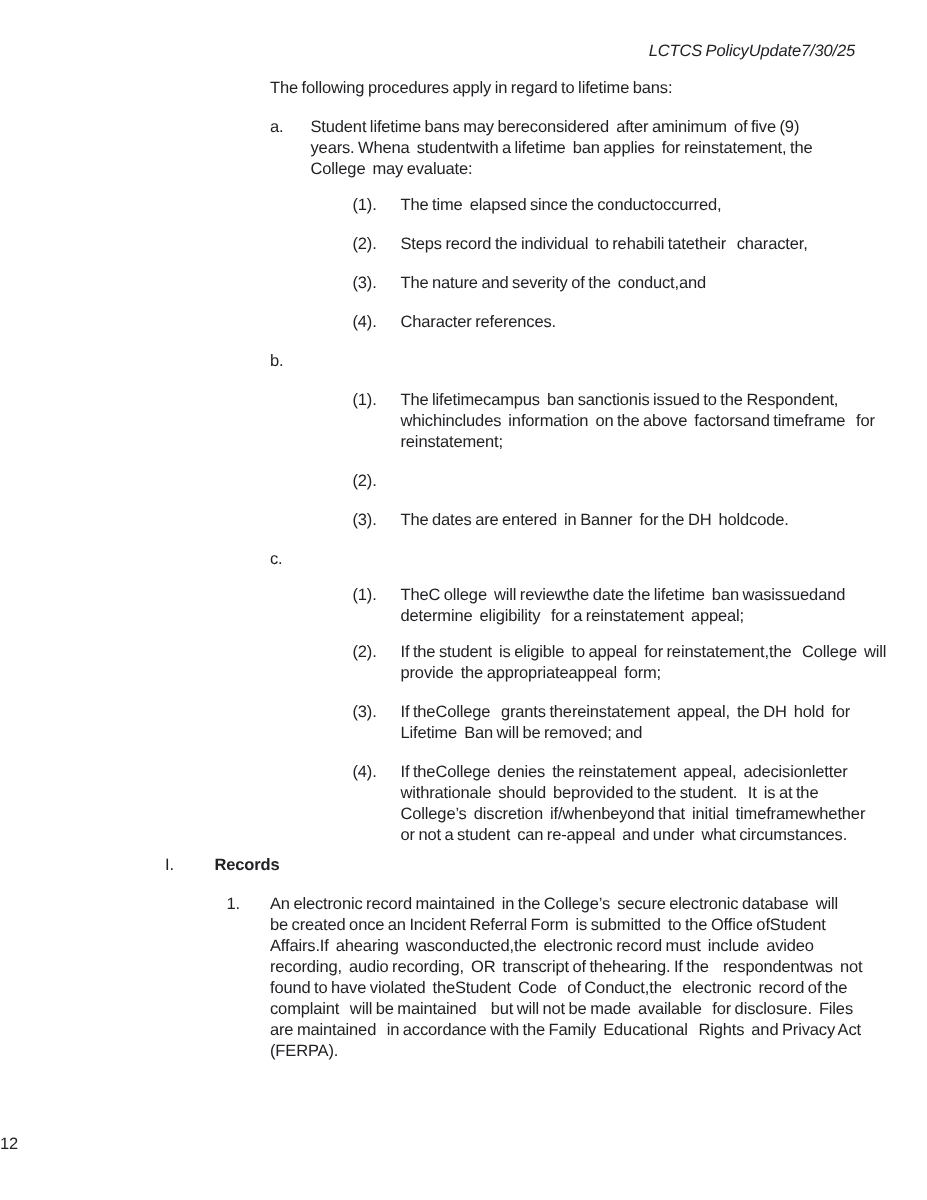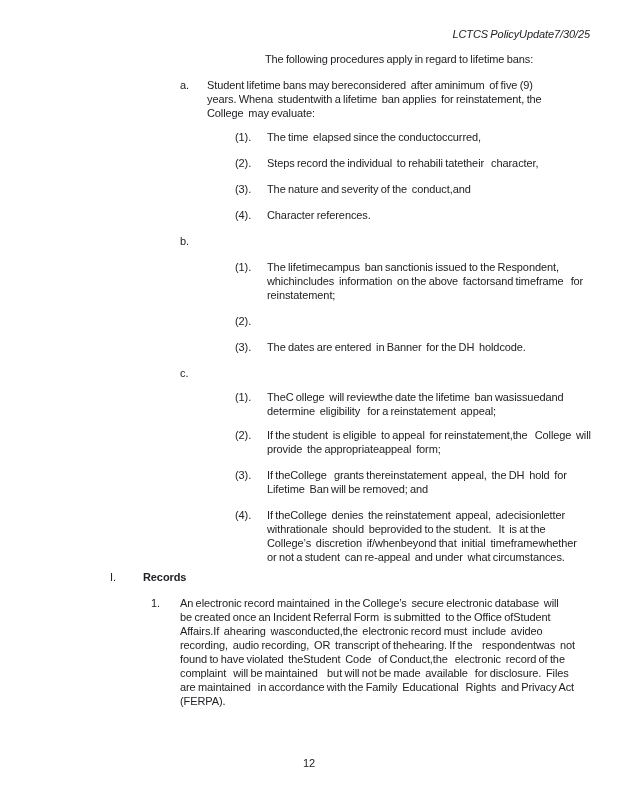--- a/index.html
+++ b/index.html
@@ -12,43 +12,43 @@
     font-size: 11px;
     line-height: 14px;
     color: #222226;
     letter-spacing: -0.1px;
     word-spacing: -0.6px;
     overflow: hidden;
     box-sizing: border-box;
   }
   .header-line {
     padding-top: 27px;
-    padding-right: 28px;
+    padding-right: 48px;
     text-align: right;
     font-style: italic;
     margin-bottom: 11px;
   }
   .row { display: flex; margin-bottom: 12px; }
   .row .label { flex: none; }
   .row .text { white-space: pre; }
-  .intro-row { margin-left: 180px; justify-content: center; }
+  .intro-row { margin-left: 180px; }
   .l1 { margin-left: 180px; }
   .l1 > .label { width: 27px; }
   .l2 { margin-left: 235px; }
   .l2 > .label { width: 32px; }
   .tight { margin-bottom: 10px; }
   .sec-heading { margin-left: 110px; margin-top: -4px; font-weight: bold; }
   .sec-heading > .label { width: 33px; font-weight: normal; }
   .rec-item { margin-left: 151px; }
   .rec-item > .label { width: 29px; }
   .page-number {
     position: absolute;
     left: 0; right: 0;
     top: 756px;
-    text-align: center;
+    text-align: left;
   }
 </style>
 </head>
 <body>
 
 <div class="page">
 
   <div class="header-line">LCTCS PolicyUpdate7/30/25</div>
 
   <div class="row intro-row">

